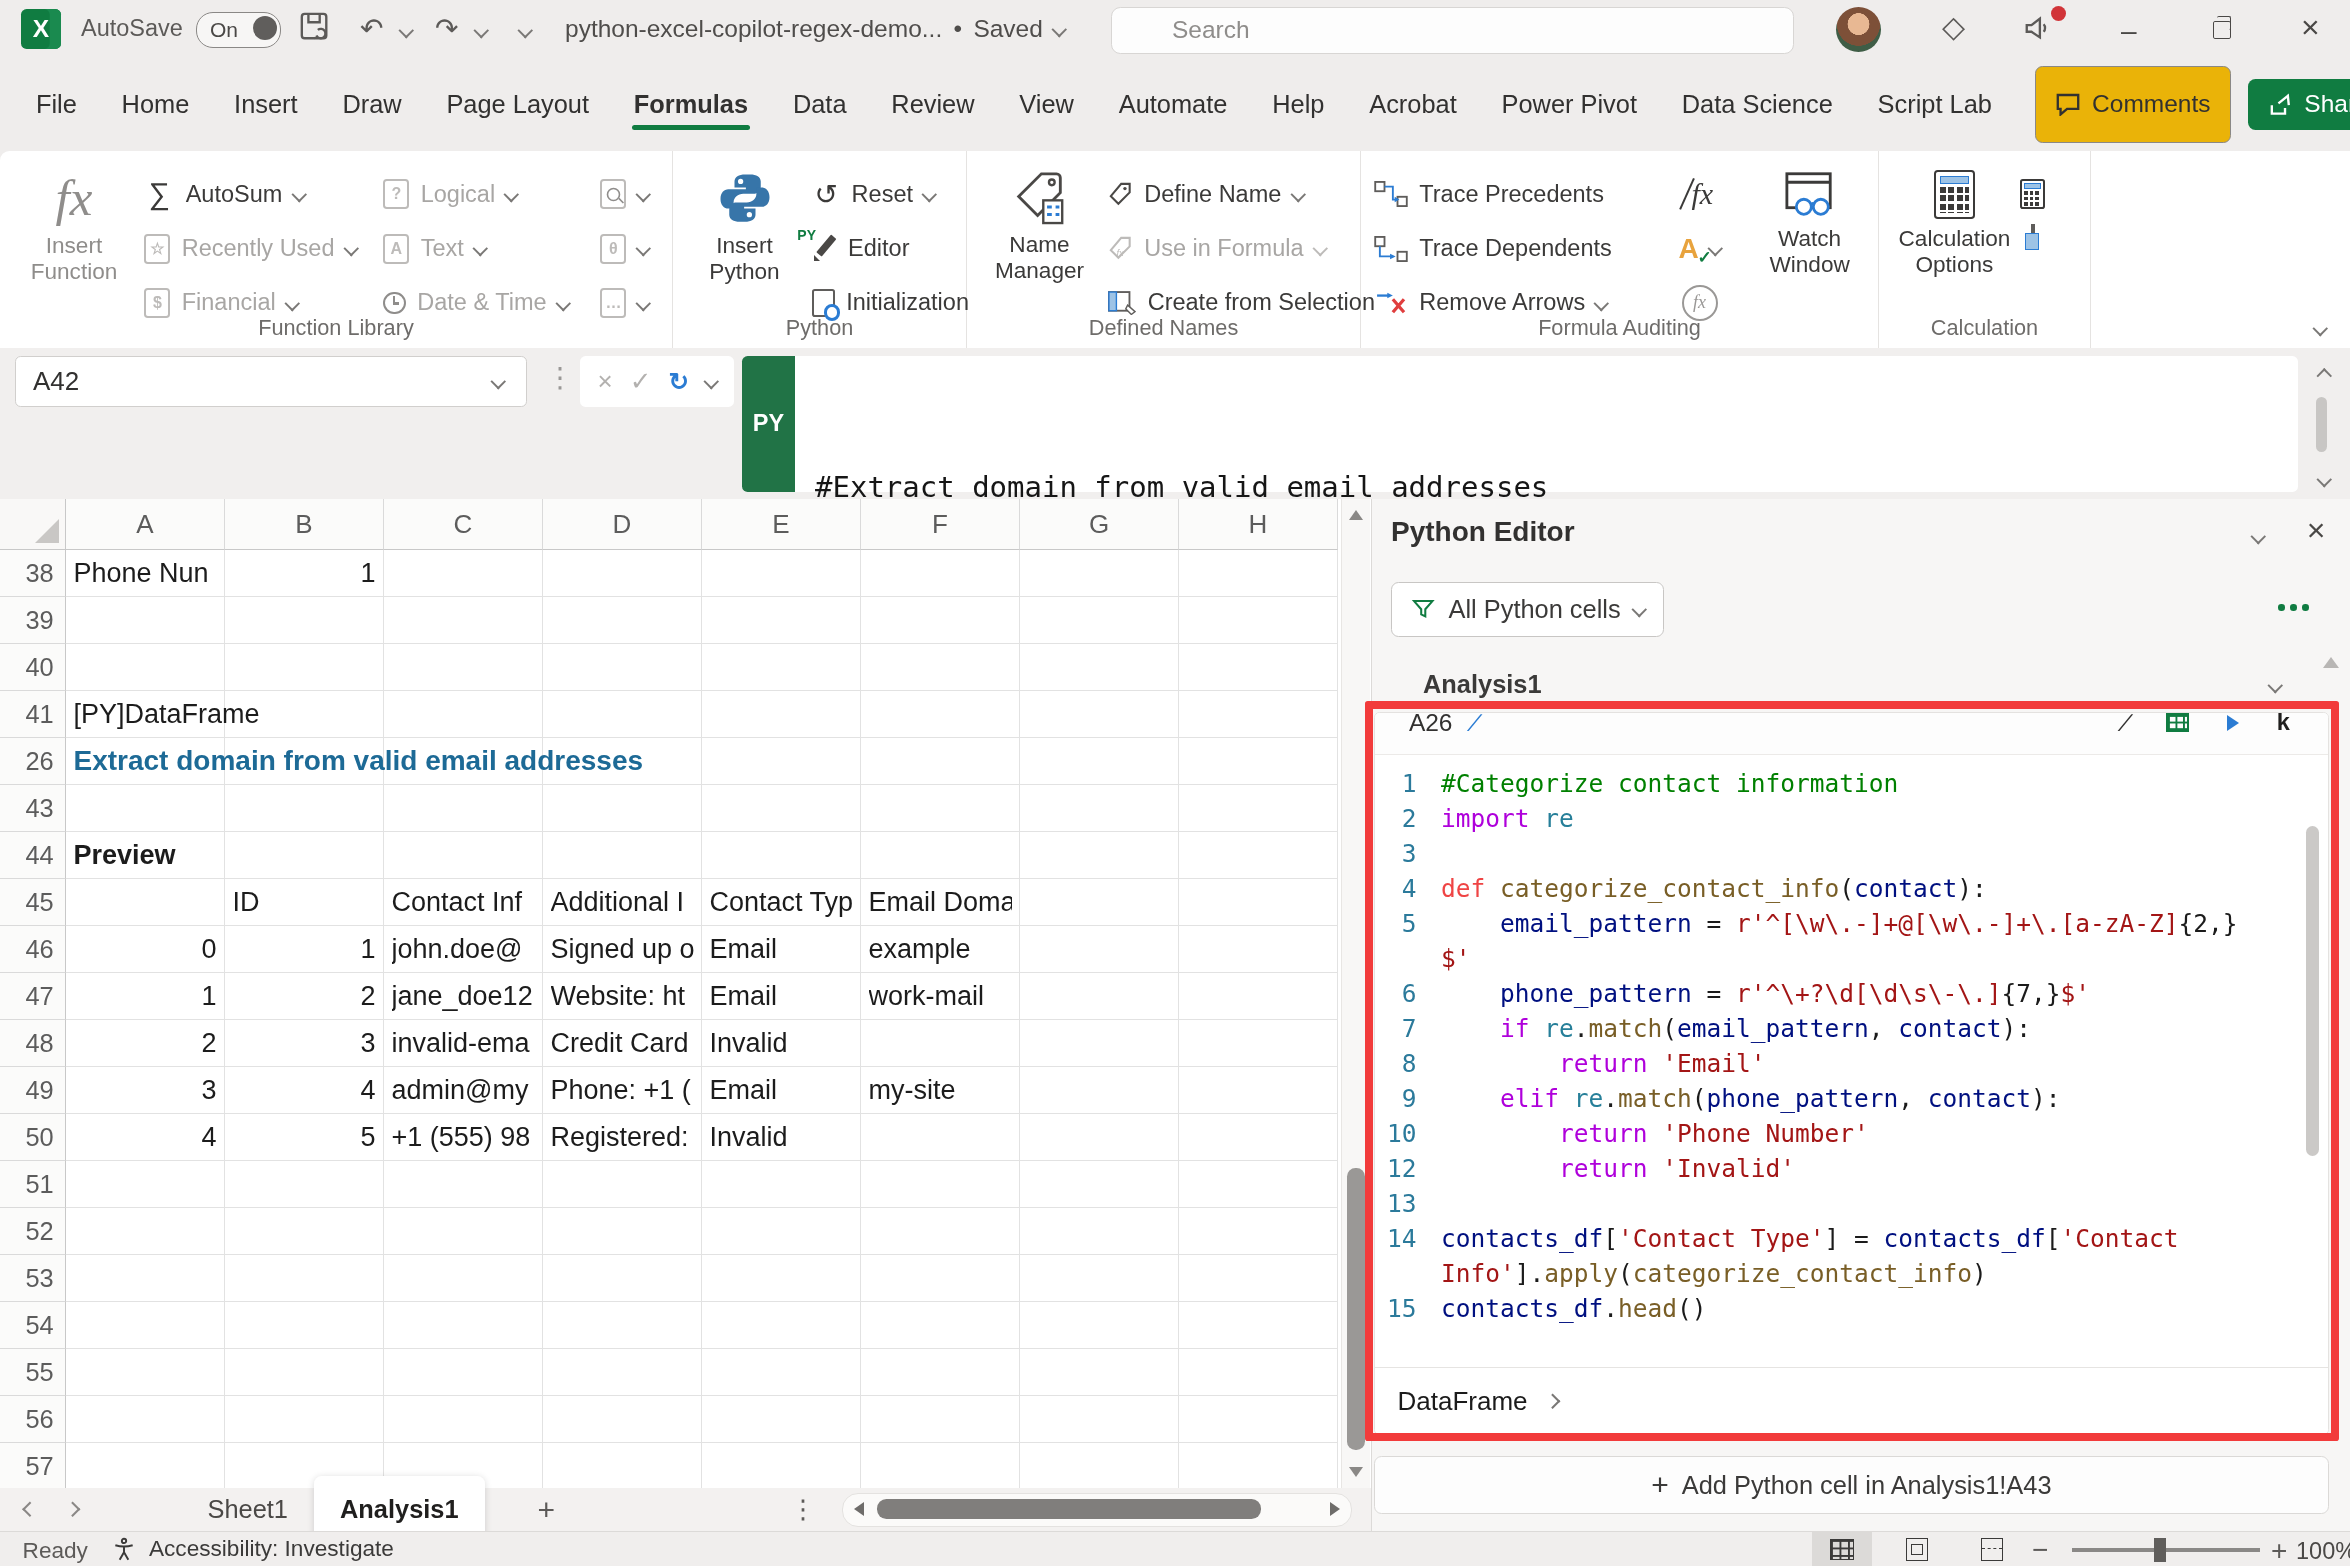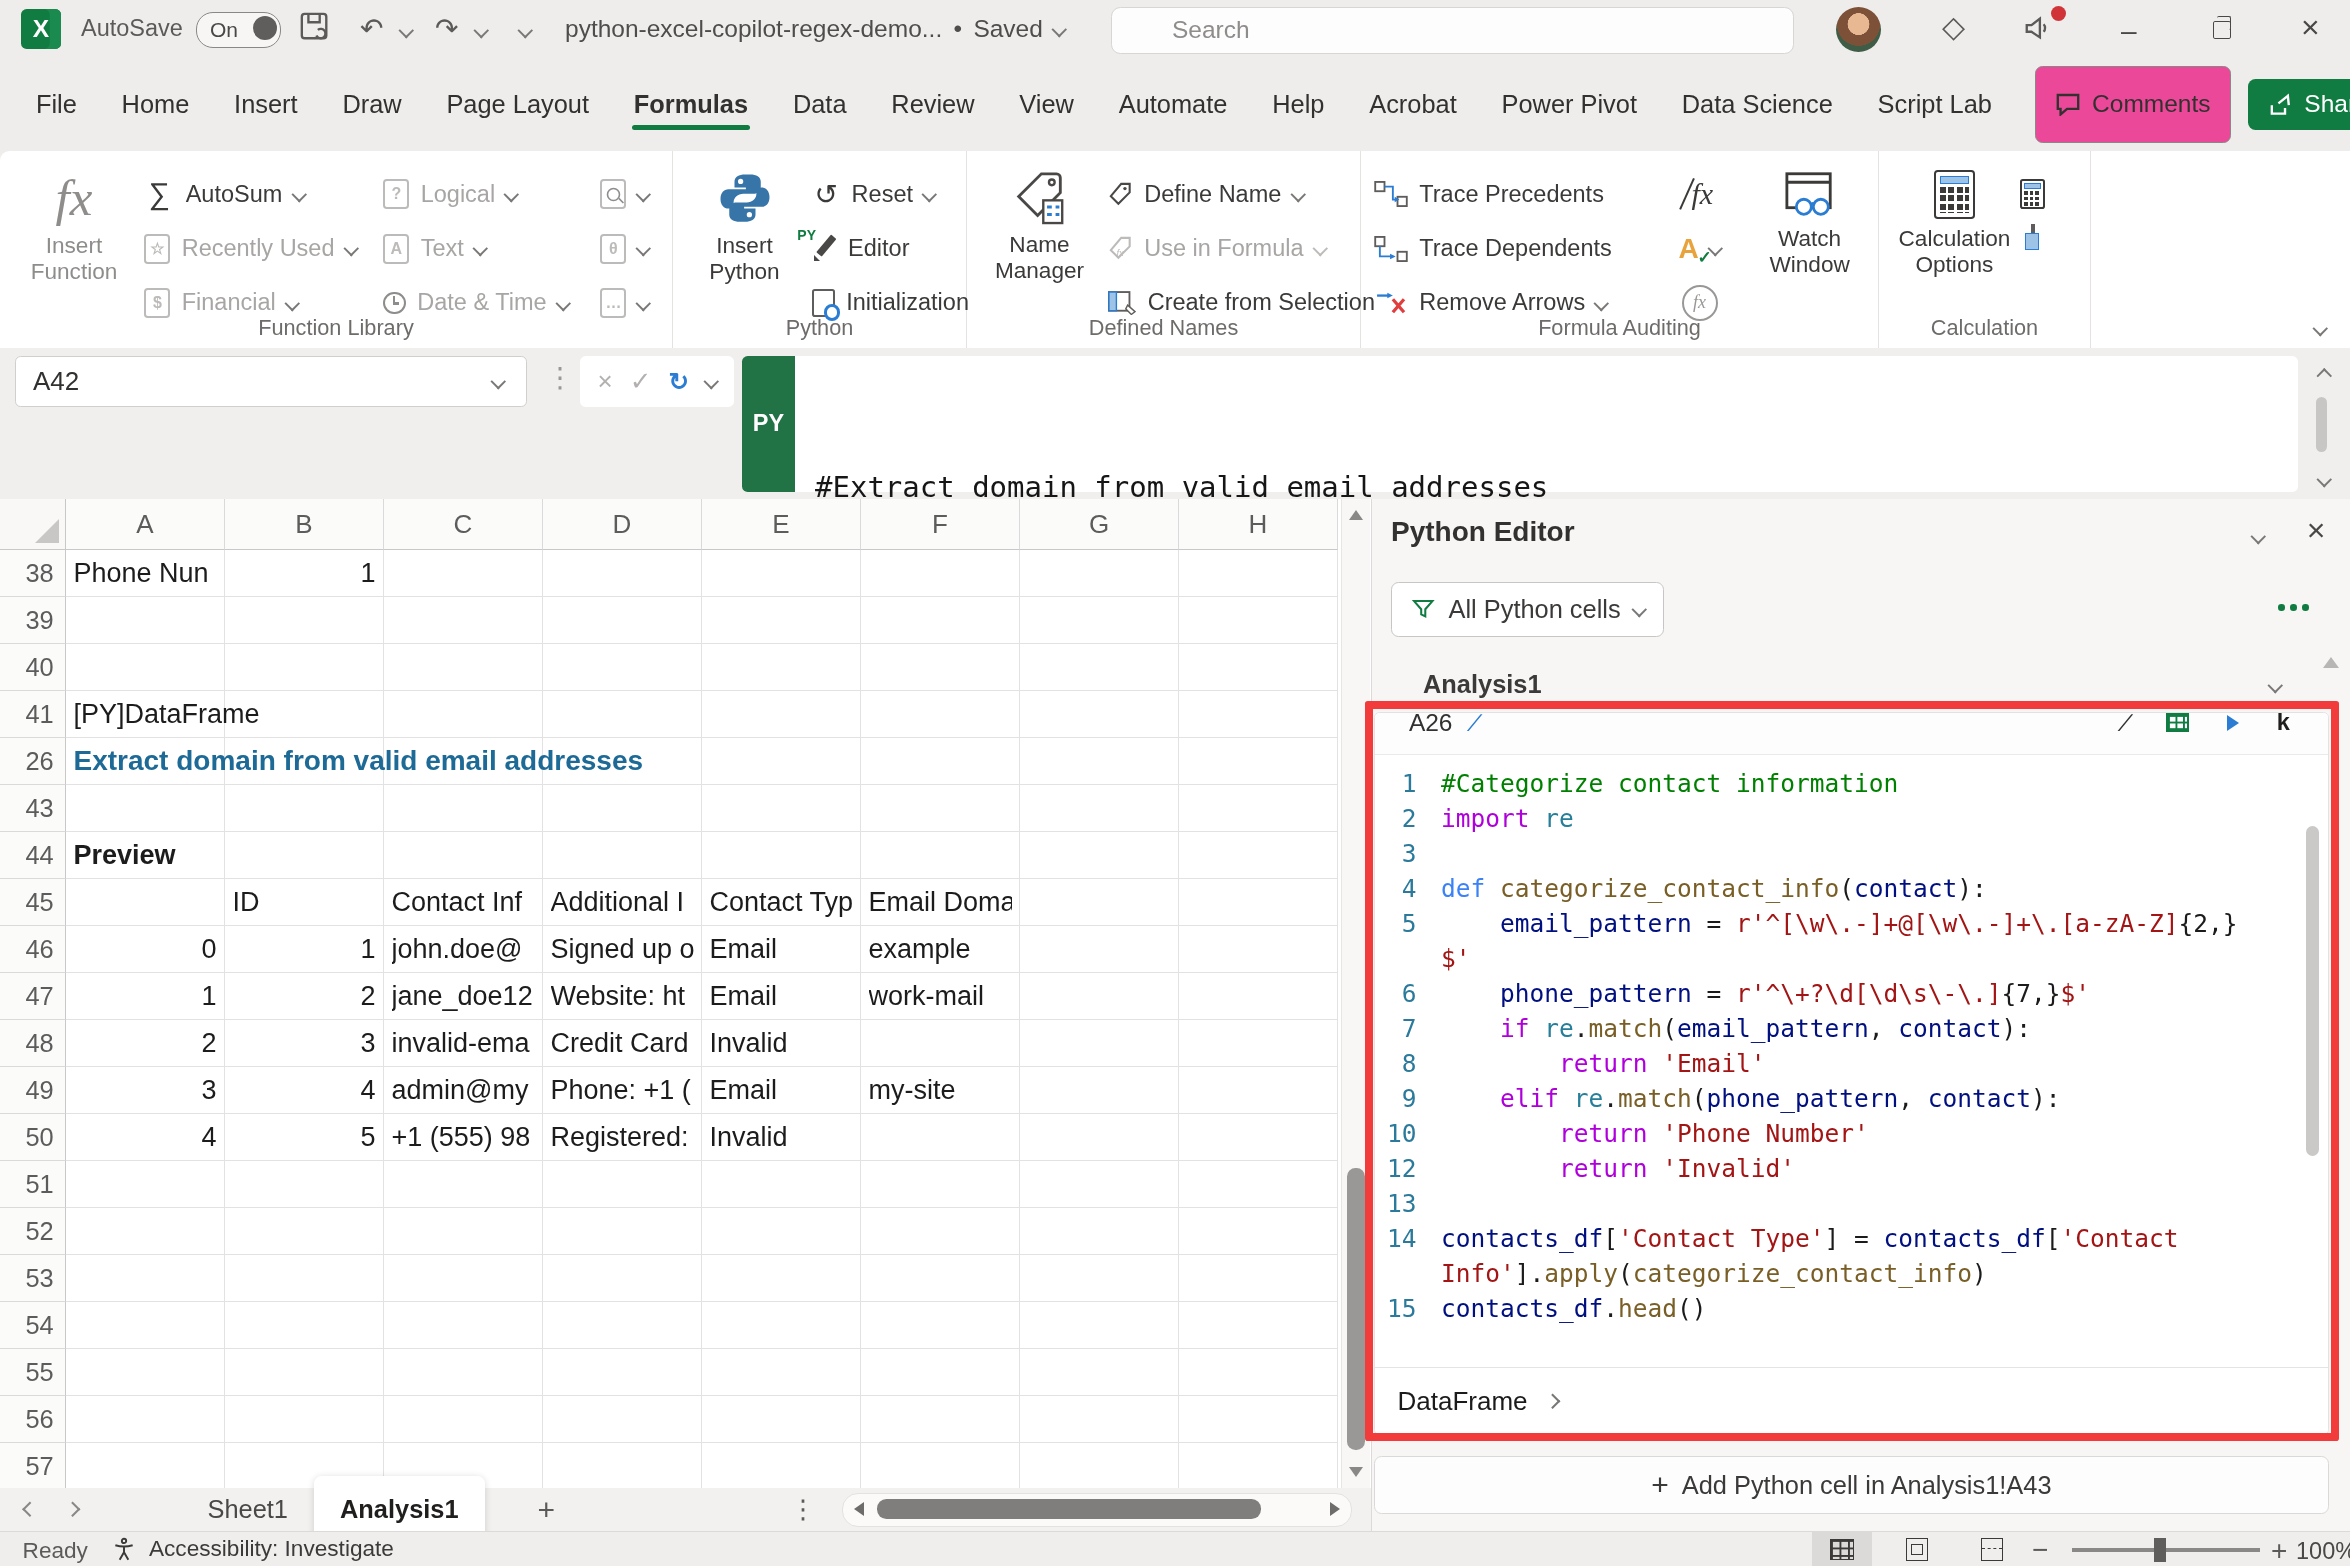--- a/index.html
+++ b/index.html
@@ -26,21 +26,21 @@
   .reddot{position:absolute;left:2051px;top:5.6px;width:15px;height:15px;border-radius:50%;background:#d13438;}
   .winctl{position:absolute;top:15px;font-size:28px;color:#4a4846;}
   .restore{position:absolute;left:2213px;top:21px;width:16px;height:16px;border:1.9px solid #4a4846;border-radius:1.9px;}
   .restore::before{content:"";position:absolute;left:2.8px;top:-5.6px;width:13px;height:13px;border:1.9px solid #4a4846;border-left:none;border-bottom:none;border-radius:1.9px;}
   
   .tabsrow{position:absolute;left:0;top:58px;width:2350px;height:92px;display:flex;align-items:center;padding-left:34px;gap:41px;box-sizing:border-box;}
   .tab{position:relative;font-size:25.4px;color:#323130;padding:9.4px 1.9px;cursor:default;white-space:nowrap;}
   .tab.active{font-weight:700;}
   .tab.active::after{content:"";position:absolute;left:0;right:0;bottom:-1.9px;height:4.7px;border-radius:2.8px;background:#107C41;}
   .tabbtns{margin-left:auto;display:flex;align-items:center;gap:17px;padding-right:26px;}
-  .comments-btn{display:flex;align-items:center;gap:11.3px;height:51px;padding:12px 19px;border:1.9px solid #8a8886;border-radius:7.5px;background:#ec4899;font-size:24.5px;color:#323130;}
+  .comments-btn{display:flex;align-items:center;gap:11.3px;height:51px;padding:12px 19px;border:1.9px solid #8a8886;border-radius:7.5px;background:#eab308;font-size:24.5px;color:#323130;}
   .share-btn{display:flex;align-items:center;gap:11.3px;height:51px;padding:0 21px;border-radius:7.5px;background:#107C41;color:#fff;font-size:24.5px;}
   
   .ribbon{position:absolute;left:0;top:151px;width:2350px;height:198px;background:#fff;border-bottom:0.9px solid #e0ded9;border-top-left-radius:9.4px;display:flex;box-sizing:border-box;}
   .rgroup{position:relative;height:100%;border-right:0.9px solid #e5e3e1;box-sizing:border-box;display:flex;align-items:flex-start;padding-top:9.4px;}
   .glabel{position:absolute;bottom:7.5px;left:0;width:100%;text-align:center;font-size:21.7px;color:#6e6c6a;}
   .bigbtn{display:flex;flex-direction:column;align-items:center;padding-top:9.4px;gap:7.5px;flex:none;}
   .bigbtn .blabel{font-size:22.6px;line-height:26px;text-align:center;color:#3b3a39;width:113px;}
   .bigbtn .blabel.dis{color:#8f8d8b;}
   .smcol{display:flex;flex-direction:column;padding-top:11.3px;gap:9.4px;flex:none;}
   .smitem{display:flex;align-items:center;gap:11.3px;height:45px;font-size:23.5px;color:#3b3a39;}
@@ -157,21 +157,21 @@
   .ch-right{margin-left:auto;margin-right:38px;display:flex;align-items:center;gap:38px;}
   .ch-pen{font-size:24.5px;color:#323130;font-style:italic;}
   .ch-grid{width:22.6px;height:19px;border:2.4px solid #107C41;background-image:linear-gradient(#107C41 1.9px,transparent 1.9px),linear-gradient(90deg,#107C41 1.9px,transparent 1.9px);background-size:7.5px 6.6px;box-sizing:border-box;}
   .ch-arrow{width:0;height:0;border-top:8.5px solid transparent;border-bottom:8.5px solid transparent;border-left:12.2px solid #2b7cd3;}
   .ch-k{font-size:23.5px;font-weight:700;color:#201f1e;}
   .codewrap{padding:11.3px 0 0 0;}
   .cl{display:flex;}
   .ln{width:66px;padding-right:24.5px;text-align:right;flex:none;font-family:"DejaVu Sans Mono",monospace;font-size:24.5px;line-height:35px;color:#2b7a9b;box-sizing:border-box;}
   .cc{width:54.4ch;font-family:"DejaVu Sans Mono",monospace;font-size:24.5px;line-height:35px;white-space:pre-wrap;overflow-wrap:break-word;color:#1b1b1b;}
   .cl.wall .cc{word-break:break-all;}
-  .s-c{color:#008000;} .s-k{color:#AF00DB;} .s-d{color:#3b82f6;text-align:center;} .s-m{color:#267F99;}
+  .s-c{color:#008000;} .s-k{color:#AF00DB;} .s-d{color:#ef4444;text-align:center;} .s-m{color:#267F99;}
   .s-f{color:#795E26;} .s-v{color:#001080;} .s-s{color:#A31515;} .s-p{color:#1b1b1b;}
   .codescroll{position:absolute;right:9.4px;top:113px;width:13px;height:330px;background:#cbc9c7;border-radius:6.6px;}
   .dfrow{position:absolute;left:0;right:0;bottom:0;height:66px;border-top:0.9px solid #e6e4e2;background:#fff;display:flex;align-items:center;padding-left:22.6px;gap:19px;}
   .dfrow .dftxt{font-family:Liberation Sans, sans-serif;font-size:26px;color:#1b1b1b;}
   .addcell{position:absolute;left:1.9px;top:957px;width:955px;height:58px;background:#fdfdfd;border:0.9px solid #dbd9d7;border-radius:7.5px;display:flex;align-items:center;justify-content:center;gap:13px;font-size:25.4px;color:#3b3a39;box-sizing:border-box;}
   .addcell .plus{font-size:30px;color:#3b3a39;}
   
   svg{display:block;}
 </style>
 </head>

